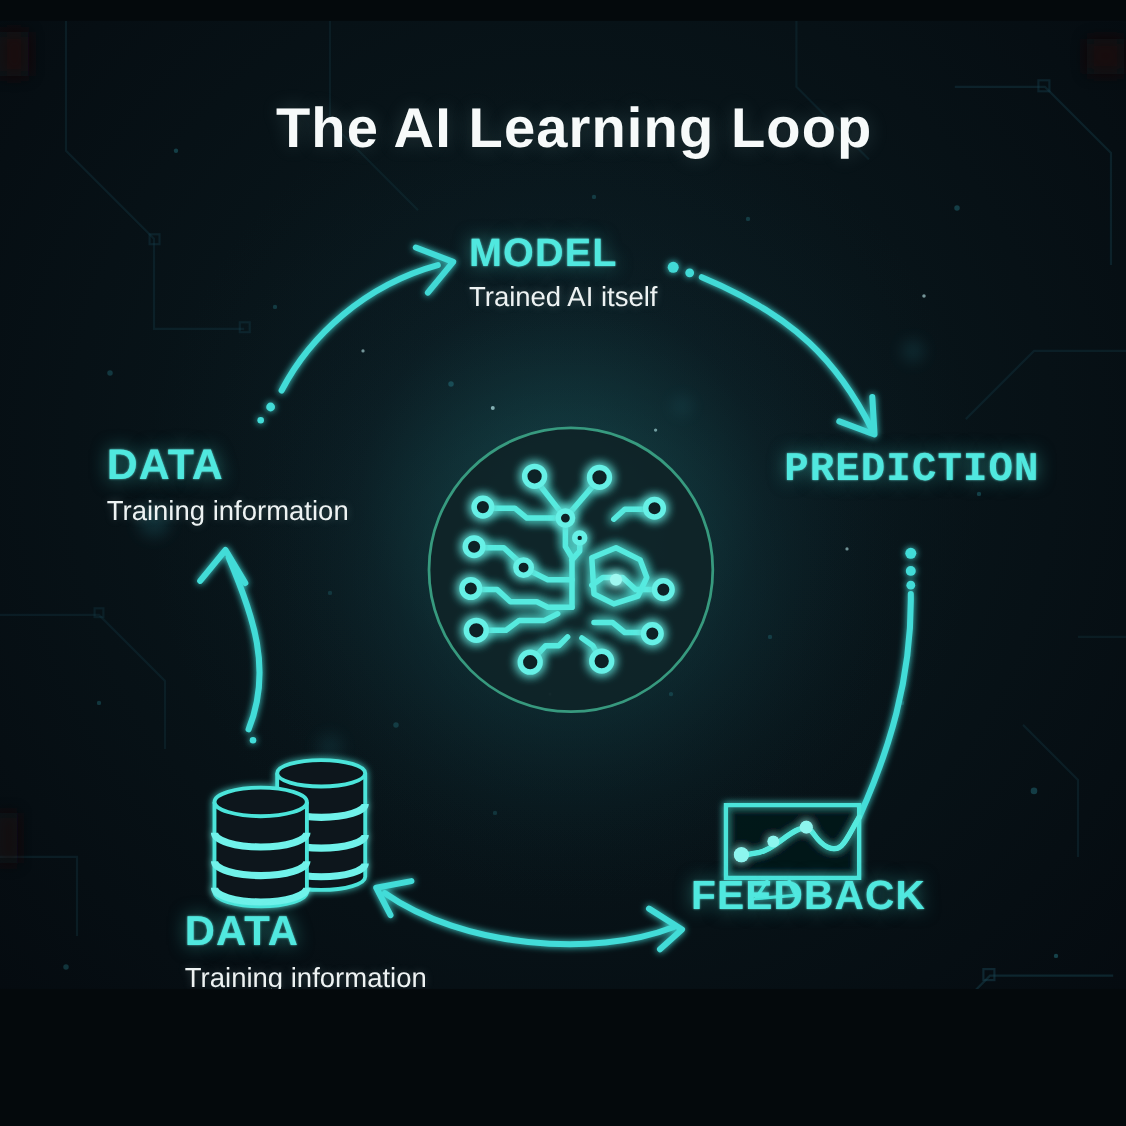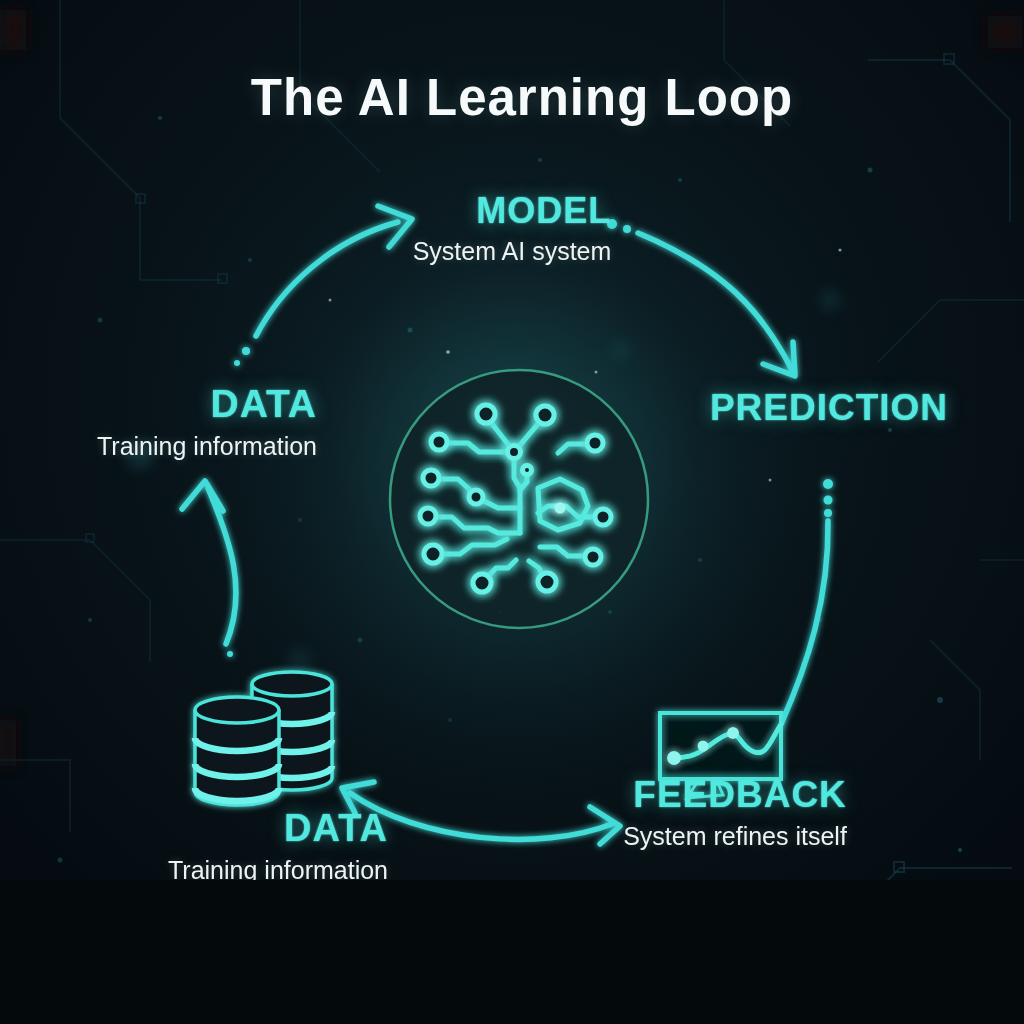--- a/index.html
+++ b/index.html
@@ -2,38 +2,39 @@
 <html><head>
 <meta charset="utf-8">
 <style>
   html,body{margin:0;padding:0;background:#04090c;}
   .canvas{
     position:relative;width:1024px;height:880px;overflow:hidden;
     font-family:"Liberation Sans",sans-serif;
     background:
       radial-gradient(circle at 50% 49%, rgba(32,104,104,0.32) 0%, rgba(16,48,56,0.14) 27%, rgba(4,10,14,0) 56%),
       radial-gradient(circle at 50% 45%, #0c1d24 0%, #081419 45%, #050b10 100%);
+    margin-top: 19px;
   }
   .layer{position:absolute;left:0;top:0;width:1024px;height:1024px;}
   .page-title{
     position:absolute;left:522px;top:68px;transform:translateX(-50%);
     color:#f7fafa;font-size:51px;font-weight:700;letter-spacing:1px;white-space:nowrap;
     text-shadow:0 0 18px rgba(180,230,230,0.18);
   }
-  .node{position:absolute;transform:translateX(-50%);text-align:right;white-space:nowrap;}
+  .node{position:absolute;transform:translateX(-50%);text-align:left;white-space:nowrap;}
   .node-title{
     color:#50e8df;font-weight:700;letter-spacing:1px;line-height:1.05;
     text-shadow:0 0 16px rgba(72,232,220,0.50),0 0 2px rgba(120,255,245,0.8);
   }
   .node-sub{
     color:#eef3f3;font-weight:400;font-size:25px;margin-top:7px;
     text-shadow:0 0 8px rgba(200,240,240,0.25);
   }
   .n-model{left:512px;top:192px;}      .n-model .node-title{font-size:36px;}
-  .n-prediction{left:829px;top:389px;} .n-prediction .node-title{font-size:37px;}
+  .n-prediction{left:829px;top:389px;} .n-prediction .node-title{font-size:37px;font-family:Liberation Mono, monospace;}
   .n-data-left{left:207px;top:384px;}  .n-data-left .node-title{font-size:39px;}
   .n-data-bottom{left:278px;top:809px;}.n-data-bottom .node-title{font-size:38px;}
   .n-feedback{left:735px;top:776px;}   .n-feedback .node-title{font-size:37px;}
 </style>
 </head>
 <body>
 
 <div class="canvas">
 
   <svg class="layer" viewBox="0 0 1024 1024" aria-hidden="true">
@@ -231,35 +232,34 @@
       <circle cx="674" cy="758" r="7" fill="#8df5ee"></circle>
       <circle cx="703" cy="746" r="5.5" fill="#8df5ee"></circle>
       <circle cx="733" cy="733" r="6" fill="#8df5ee"></circle>
     </g>
   </svg>
 
   <div class="page-title">The AI Learning Loop</div>
 
   <div class="node n-model">
     <div class="node-title">MODEL</div>
-    <div class="node-sub">System AI system</div>
+    <div class="node-sub">Trained AI itself</div>
   </div>
 
   <div class="node n-prediction">
     <div class="node-title">PREDICTION</div>
   </div>
 
   <div class="node n-data-left">
     <div class="node-title">DATA</div>
     <div class="node-sub">Training information</div>
   </div>
 
   <div class="node n-data-bottom">
     <div class="node-title">DATA</div>
     <div class="node-sub">Training information</div>
   </div>
 
   <div class="node n-feedback">
     <div class="node-title">FEEDBACK</div>
-    <div class="node-sub">System refines itself</div>
   </div>
 
 </div>
 
 </body></html>

